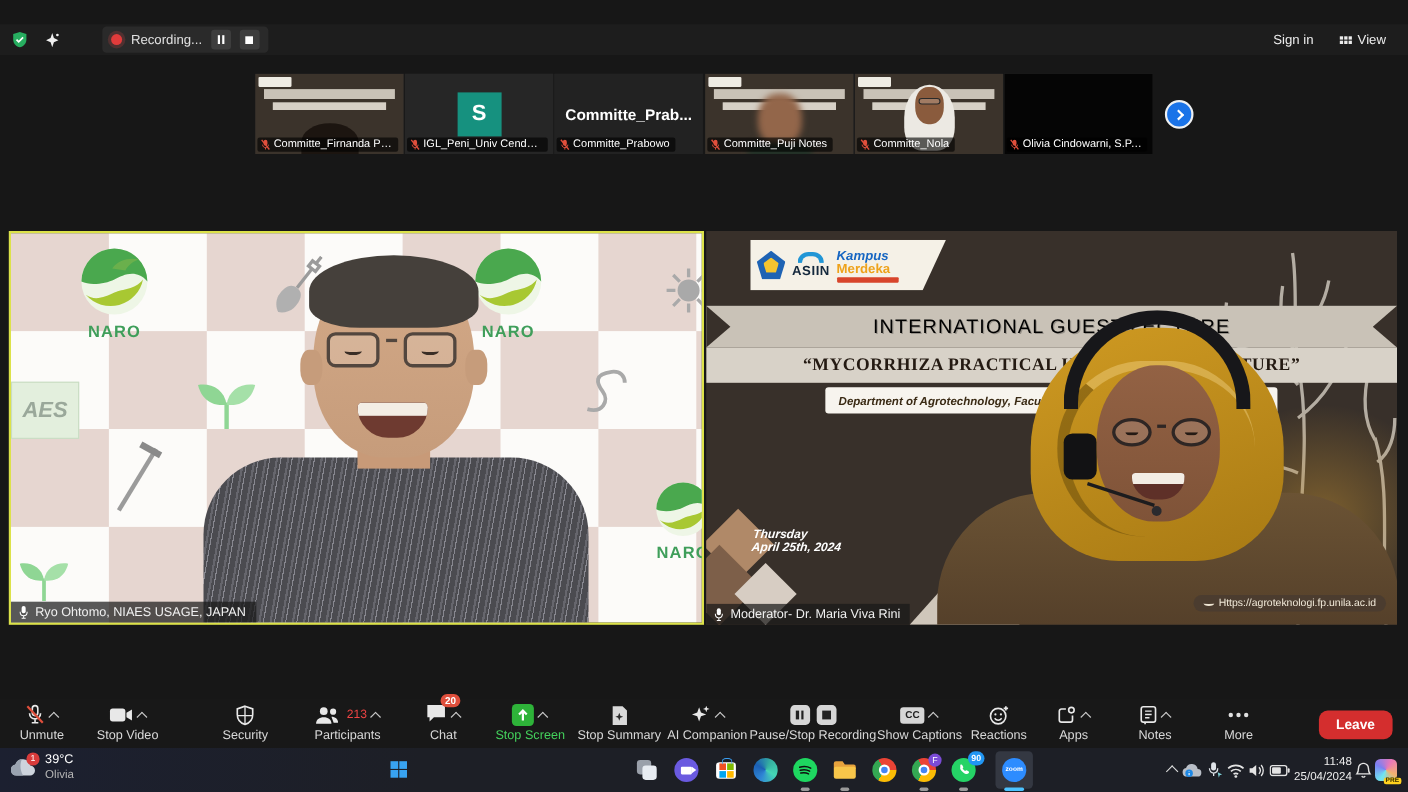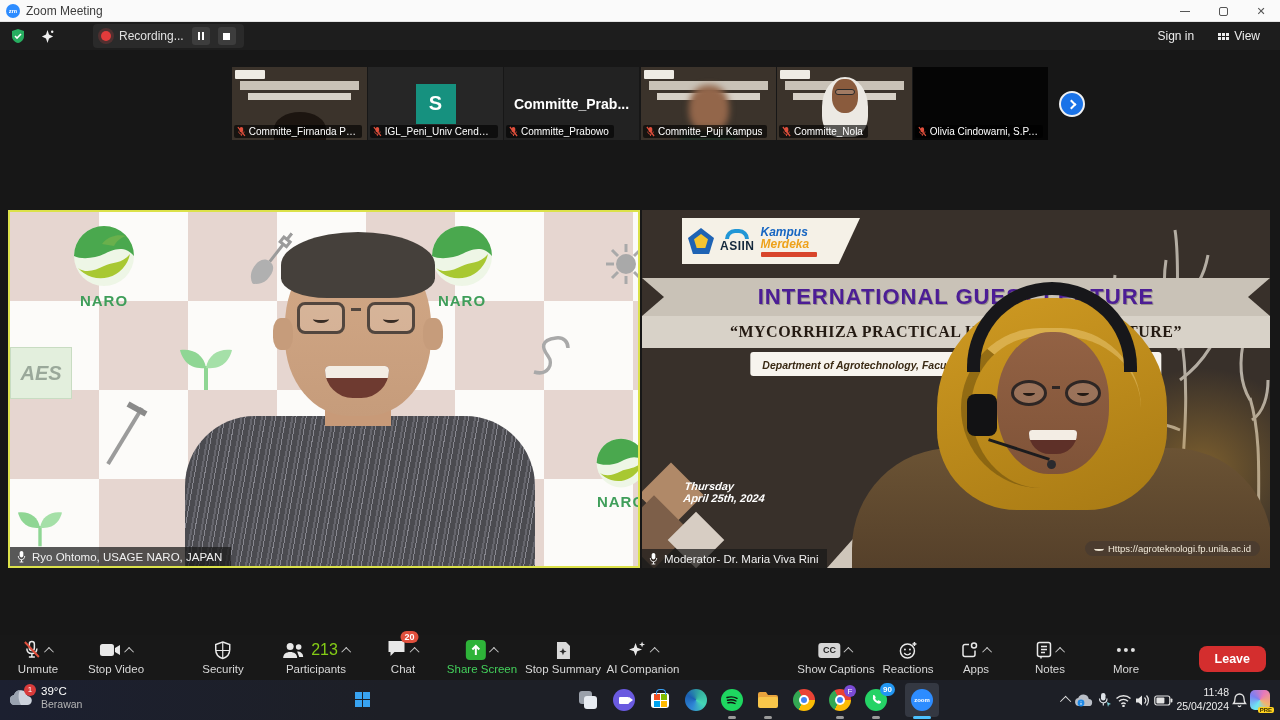--- a/index.html
+++ b/index.html
@@ -79,28 +79,28 @@
 
   
   .badge{position:absolute;left:40px;top:8px;width:178px;height:46px;background:#f5f1e7;clip-path:polygon(0 0,100% 0,88% 100%,0 100%);display:flex;align-items:center;gap:6px;padding:3px 10px 3px 6px;z-index:3}
   .penta{width:26px;height:26px;background:#1e63b4;clip-path:polygon(50% 0,100% 38%,81% 100%,19% 100%,0 38%);display:flex;align-items:center;justify-content:center}
   .penta i{width:14px;height:14px;background:#f4c430;clip-path:polygon(50% 0,100% 38%,81% 100%,19% 100%,0 38%)}
   .asiin-wrap{display:flex;flex-direction:column;align-items:center}
   .asiin-arc{width:24px;height:10px;border:4px solid #2196d6;border-bottom:none;border-radius:14px 14px 0 0}
   .asiin-text{font-size:12px;font-weight:bold;color:#14283c;letter-spacing:.5px}
   .kampus-wrap{display:flex;flex-direction:column;line-height:1}
   .kampus{font-size:12px;font-weight:bold;font-style:italic;color:#1766c2}
-  .merdeka{font-size:12px;font-weight:bold;font-style:italic;color:#eea21b}
+  .merdeka{font-size:12px;font-weight:bold;color:#eea21b}
   .kampus-sub{width:56px;height:5px;background:#d8452b;border-radius:1px;margin-top:2px}
 
   .band1{position:absolute;left:0;top:68px;width:628px;height:38px;background:#c9c2b7;z-index:2;display:flex;align-items:center;justify-content:center}
   .band1 .notch-l,.band1 .notch-r{position:absolute;top:0;width:0;height:0;border-top:19px solid transparent;border-bottom:19px solid transparent}
   .notch-l{left:0;border-left:22px solid #38302a}
   .notch-r{right:0;border-right:22px solid #38302a}
-  .band-title{font-size:22px;font-weight:bold;letter-spacing:1px;color:#4c1d95;text-shadow:1px 1px 0 rgba(0,0,0,.25)}
+  .band-title{font-size:18px;font-weight:normal;letter-spacing:1px;color:#000000;text-shadow:1px 1px 0 rgba(0,0,0,.25)}
   .band2{position:absolute;left:0;top:106px;width:628px;height:32px;background:#d8d2c8;z-index:2;display:flex;align-items:center;justify-content:center}
   .band-sub{font-family:"Liberation Serif",serif;font-size:16px;font-weight:bold;color:#241a12;letter-spacing:.5px}
   .dept-pill{position:absolute;left:50%;transform:translateX(-50%);top:142px;background:#f7f4ee;border-radius:3px;padding:3px 12px;z-index:2}
   .dept-pill span{font-size:10.5px;font-weight:bold;font-style:italic;color:#3a2a14;white-space:nowrap}
   .date-block{position:absolute;left:42px;top:270px;z-index:3;color:#fff;font-weight:bold;font-style:italic;transform:skewX(-6deg)}
   .date-block .d1{font-size:11px}
   .date-block .d2{font-size:11px}
   .diamond{position:absolute;z-index:2;transform:rotate(45deg)}
   .stripes{position:absolute;left:258px;bottom:14px;z-index:2;display:flex;flex-direction:column;gap:6px}
   .stripes i{display:block;width:130px;height:4px;background:#f2ede4;transform:skewX(-35deg)}
@@ -129,21 +129,21 @@
   .mic-tip{position:absolute;left:110px;top:162px;width:9px;height:9px;border-radius:50%;background:#2a2a2e}
 
   
   .toolbar{position:absolute;left:0;top:635px;width:1280px;height:45px;background:#181818}
   .tb-item{position:absolute;top:5px;transform:translateX(-50%);display:flex;flex-direction:column;align-items:center;gap:3px}
   .tb-row{display:flex;align-items:center;gap:6px;height:20px}
   .tb-label{font-size:11.5px;color:#d8d8d8;white-space:nowrap}
   .caret{width:7px;height:7px;border-left:1.5px solid #c8c8c8;border-top:1.5px solid #c8c8c8;transform:rotate(45deg) translateY(2px)}
   .share-box{width:20px;height:20px;background:#2eb339;border-radius:4px;display:flex;align-items:center;justify-content:center}
   .green-label{color:#43d05b}
-  .count-text{font-size:16px;color:#84cc16}
+  .count-text{font-size:11px;color:#ef4444}
   .chat-wrap{position:relative}
   .chat-badge{position:absolute;top:-8px;right:-12px;background:#e04f3c;color:#fff;font-size:9px;font-weight:bold;border-radius:8px;padding:1px 4px}
   .rec-sq{width:18px;height:18px;background:#d6d6d6;border-radius:4px;display:flex;align-items:center;justify-content:center;gap:2px}
   .rec-sq .pb{width:2.5px;height:8px;background:#222}
   .rec-sq .sq{width:8px;height:8px;background:#222}
   .cc-box{width:22px;height:15px;background:#d6d6d6;border-radius:3px;display:flex;align-items:center;justify-content:center;font-size:9px;font-weight:bold;color:#222}
   .dots{display:flex;gap:3px;align-items:center;height:20px}
   .dots i{width:4px;height:4px;border-radius:50%;background:#e0e0e0}
   .leave-btn{position:absolute;right:14px;top:11px;background:#d42e2e;color:#fff;font-size:12.5px;font-weight:bold;border:none;border-radius:8px;padding:6px 16px}
 
@@ -182,33 +182,20 @@
   .clock{display:flex;flex-direction:column;align-items:flex-end;line-height:1.3}
   .clock span{font-size:10.5px;color:#ececec}
   .copilot{position:relative;width:20px;height:20px;border-radius:5px;background:conic-gradient(from 210deg,#6ee7f2,#7c7ff2,#e879b9,#f2b36e,#6ee7f2)}
   .pre-badge{position:absolute;right:-4px;bottom:-3px;background:#ffd21e;color:#3a2f00;font-size:6px;font-weight:bold;border-radius:2px;padding:0 2px}
 </style>
 </head>
 <body>
 
 <div id="app">
 
-  <div class="titlebar">
-    <div class="zm-badge">zm</div>
-    <div class="win-title">Zoom Meeting</div>
-    <div class="win-controls">
-      <div class="win-btn">
-          <i class="min-glyph"></i>
-        </div>
-      <div class="win-btn">
-          <i class="max-glyph"></i>
-        </div>
-      <div class="win-btn">✕</div>
-    </div>
-  </div>
 
   <div class="ctrlbar">
     <svg width="16" height="16" viewBox="0 0 16 16">
         <path d="M8 1l6 2v5c0 4-3 6.5-6 7-3-.5-6-3-6-7V3z" fill="#27ae60"></path>
         <path d="M5 8l2 2 4-4" stroke="#fff" stroke-width="1.6" fill="none"></path>
       </svg>
     <svg width="15" height="15" viewBox="0 0 16 16">
         <path d="M8 1l1.6 4.9L14 8l-4.4 2.1L8 15l-1.6-4.9L2 8l4.4-2.1z" fill="#f0f0f0"></path>
         <circle cx="13" cy="3" r="1.3" fill="#f0f0f0"></circle>
       </svg>
@@ -286,21 +273,21 @@
           <div class="blur-face"></div>
           <div class="blur-shoulder"></div>
         </div>
       </div>
     <div class="nameplate">
         <svg width="9" height="11" viewBox="0 0 10 12">
           <rect x="3" y="1" width="4" height="6" rx="2" fill="#e04f3c"></rect>
           <path d="M2 6c0 2 1.4 3 3 3s3-1 3-3M5 9v2" stroke="#e04f3c" fill="none"></path>
           <path d="M1 1l8 10" stroke="#e04f3c" stroke-width="1.4"></path>
         </svg>
-        <span>Committe_Puji Kampus</span>
+        <span>Committe_Puji Notes</span>
       </div>
   </div>
   <div class="thumb" style="left:777px">
     <div class="mini-slide">
         <div class="mini-logos"></div>
         <div class="mini-band"></div>
         <div class="mini-band2"></div>
         <div class="hijab-w"></div>
         <div class="hijab-face"></div>
         <div class="hijab-glasses"></div>
@@ -418,21 +405,21 @@
         <div class="ryo-smile">
             <div class="teeth"></div>
           </div>
       </div>
     </div>
     <div class="plate">
       <svg width="11" height="13" viewBox="0 0 12 14">
           <rect x="4" y="1" width="4" height="7" rx="2" fill="#fff"></rect>
           <path d="M2.5 6.5c0 2.5 1.6 4 3.5 4s3.5-1.5 3.5-4M6 10.5V13M4 13h4" stroke="#fff" fill="none"></path>
         </svg>
-      <span>Ryo Ohtomo, USAGE NARO, JAPAN</span>
+      <span>Ryo Ohtomo, NIAES USAGE, JAPAN</span>
     </div>
   </div>
 
   <div class="panel panel-right">
     <svg class="branches" width="240" height="358" viewBox="0 0 240 358">
       <g stroke="#efe9dd" stroke-width="3" fill="none" opacity=".8">
         <path d="M150 358C145 280 165 200 150 120 145 90 150 50 145 20"></path>
         <path d="M150 140c-20-25-35-30-55-35M150 170c25-18 40-45 45-70M148 110c-15-18-15-40-12-60M150 90c18-10 25-28 28-45M95 105c-10-12-12-25-10-40M195 100c10-15 28-20 40-22M150 220c-22-10-45-8-60-2M152 250c25 5 45 18 60 35M230 358c-5-60 5-120-10-170"></path>
         <path d="M220 190c-12-20-10-45-5-65M222 210c12-8 16-25 16-40"></path>
       </g>
@@ -577,40 +564,52 @@
     </div>
     <div class="tb-item" style="left:482px">
       <div class="tb-row">
         <span class="share-box">
           <svg width="10" height="12" viewBox="0 0 10 12">
               <path d="M5 11V3M1.5 5.5L5 2l3.5 3.5" stroke="#fff" stroke-width="2" fill="none"></path>
             </svg>
         </span>
         <i class="caret"></i>
       </div>
-      <span class="tb-label green-label">Share Screen</span>
+      <span class="tb-label green-label">Stop Screen</span>
     </div>
     <div class="tb-item" style="left:563px">
       <div class="tb-row">
         <svg width="17" height="19" viewBox="0 0 17 19">
             <path d="M2 1h9l4 4v13H2z" fill="#d9d9d9"></path>
             <path d="M8 7l1 2.6 2.6 1-2.6 1L8 14.2l-1-2.6-2.6-1 2.6-1z" fill="#2a2a2a"></path>
           </svg>
       </div>
       <span class="tb-label">Stop Summary</span>
     </div>
     <div class="tb-item" style="left:643px">
       <div class="tb-row">
         <svg width="20" height="20" viewBox="0 0 20 20">
             <path d="M9 3l1.7 4.8L15.5 9.5l-4.8 1.7L9 16l-1.7-4.8L2.5 9.5l4.8-1.7z" fill="#e8e8e8"></path>
             <path d="M15.5 1.5l.8 2.2 2.2.8-2.2.8-.8 2.2-.8-2.2-2.2-.8 2.2-.8z" fill="#e8e8e8"></path>
           </svg>
         <i class="caret"></i>
       </div>
       <span class="tb-label">AI Companion</span>
+    </div>
+    <div class="tb-item" style="left:739px">
+      <div class="tb-row">
+        <span class="rec-sq">
+            <i class="pb"></i>
+            <i class="pb"></i>
+          </span>
+        <span class="rec-sq">
+            <i class="sq"></i>
+          </span>
+      </div>
+      <span class="tb-label">Pause/Stop Recording</span>
     </div>
     <div class="tb-item" style="left:836px">
       <div class="tb-row">
         <span class="cc-box">CC</span>
         <i class="caret"></i>
       </div>
       <span class="tb-label">Show Captions</span>
     </div>
     <div class="tb-item" style="left:908px">
       <div class="tb-row">
@@ -660,21 +659,21 @@
     <div class="weather">
       <span class="cloud-wrap">
         <svg width="26" height="18" viewBox="0 0 26 18">
             <path d="M7 17a5 5 0 01-1-9.9A7 7 0 0119.6 8 4.5 4.5 0 0119 17z" fill="#cdd3dc"></path>
             <path d="M7 17a5 5 0 01-1-9.9 7 7 0 016-5c-2 4-2 10 1 14.9z" fill="#9aa3b0"></path>
           </svg>
         <span class="w-badge">1</span>
       </span>
       <span>
         <div class="w-temp">39°C</div>
-        <div class="w-desc">Berawan</div>
+        <div class="w-desc">Olivia</div>
       </span>
     </div>
 
     <div class="start">
         <i></i>
         <i></i>
         <i></i>
         <i></i>
       </div>
 

